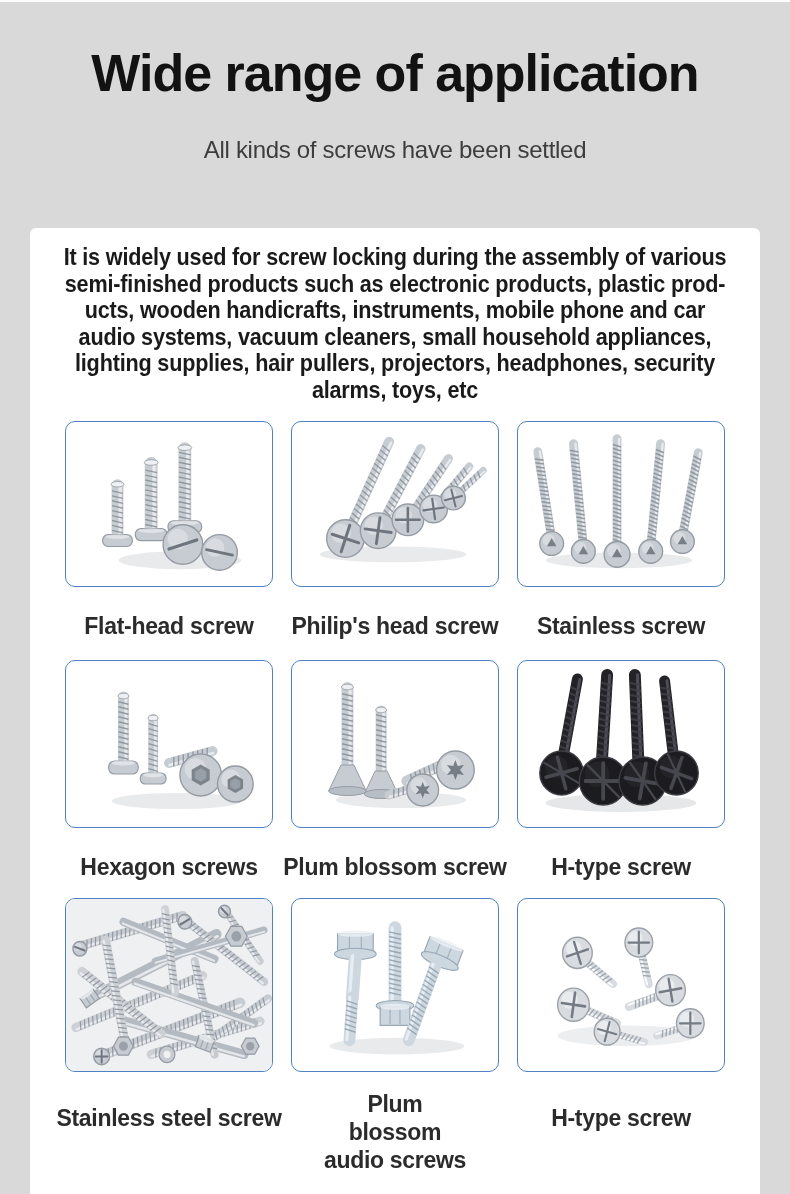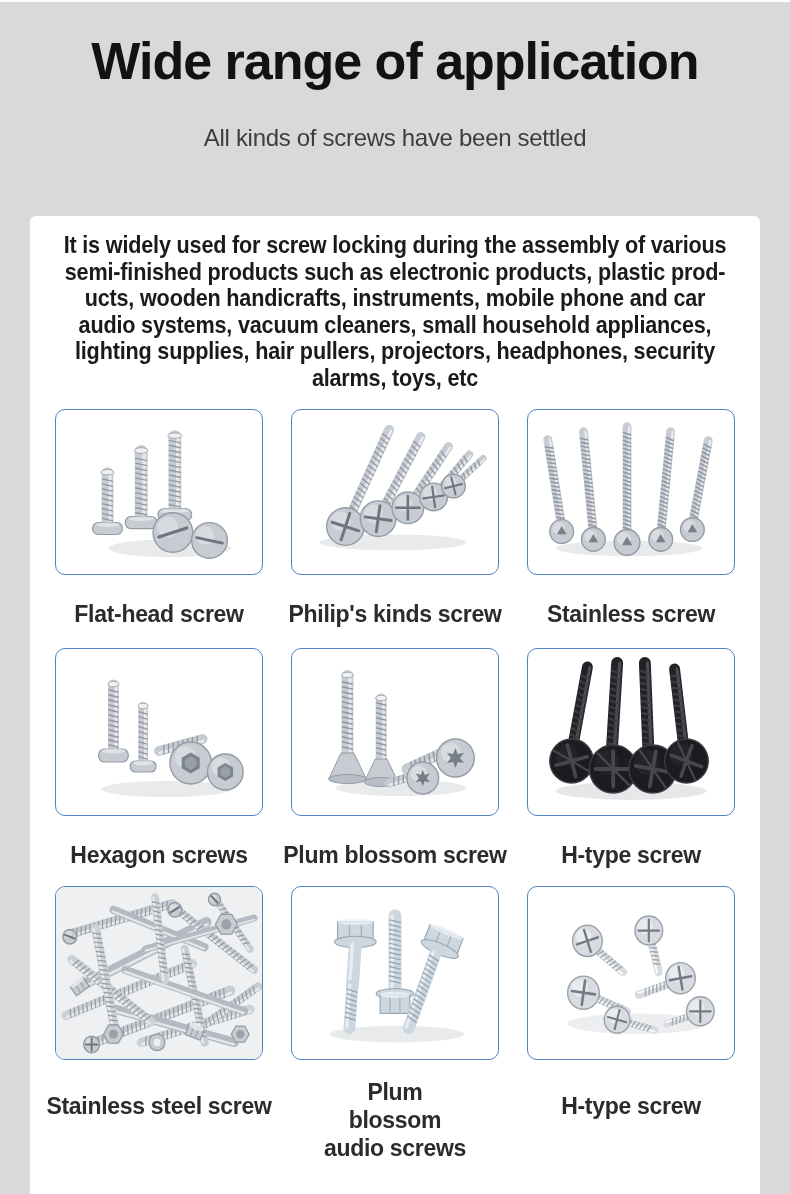--- a/index.html
+++ b/index.html
@@ -4,42 +4,42 @@
 <title>Wide range of application</title>
 <style>
   html,body{margin:0;padding:0;background:#9e9e9e;}
   .page{
     width:790px;height:1194px;position:relative;overflow:hidden;
     background:var(--bg,#d9d9d9);
     font-family:"Liberation Sans",sans-serif;
   }
   .top-line{position:absolute;top:0;left:0;width:790px;height:2px;background:#fdfdfd;}
   h1.title{
-    margin:0;padding-top:30px;text-align:center;
+    margin:0;padding-top:42px;text-align:center;
     font-size:52px;line-height:62px;font-weight:700;letter-spacing:-1px;
     color:var(--title,#121212);
   }
   .subtitle{
     margin-top:24px;text-align:center;
     font-size:24px;line-height:44px;font-weight:400;letter-spacing:-.3px;
     color:var(--subtitle,#3d3d3d);
   }
   .card{
     width:730px;height:1052px;box-sizing:border-box;
     margin:56px auto 0;background:var(--card,#ffffff);
     border-radius:6px;padding:16px 19px 17px;font-weight:bold;
   }
   .desc{
     width:770px;margin:0 0 0 -39px;
     transform:scaleX(.9);transform-origin:50% 0;
     font-size:24px;line-height:26.5px;letter-spacing:-.2px;
     color:var(--text,#1a1a1a);text-align:center;
   }
   .desc .line{white-space:nowrap;}
-  .row{display:flex;justify-content:center;gap:28px;}
+  .row{display:flex;justify-content:center;gap:18px;}
   .row.r1{margin-top:18px}
   .row.r2{margin-top:19px}
   .row.r3{margin-top:16px}
   .cell{width:208px;display:flex;flex-direction:column;align-items:center;}
   .tile{
     width:208px;height:166px;box-sizing:border-box;background:#fff;
     border:1.5px solid var(--tile-border,#4e82c2);border-radius:10px;overflow:hidden;
   }
   .r2 .tile{height:168px}
   .r3 .tile{height:174px}
@@ -243,21 +243,21 @@
                   <line x1="143" y1="77.6" x2="143" y2="98.4" stroke="#6e757e" stroke-width="2.2" stroke-linecap="round" opacity="1"></line>
                 </g>
                 <circle cx="163" cy="77" r="12" fill="#c7ccd2" stroke="#959ba3" stroke-width="1.4"></circle>
                 <circle cx="160" cy="73.6" r="6.2" fill="#eef0f3" opacity="0.45"></circle>
                 <g transform="rotate(-14 163 77)">
                   <line x1="154.1" y1="77" x2="171.9" y2="77" stroke="#6e757e" stroke-width="2" stroke-linecap="round" opacity="1"></line>
                   <line x1="163" y1="68.1" x2="163" y2="85.9" stroke="#6e757e" stroke-width="2" stroke-linecap="round" opacity="1"></line>
                 </g>
               </svg>
             </div>
-            <div class="caption">Philip's kinds screw</div>
+            <div class="caption">Philip's head screw</div>
           </div>
           <div class="cell">
             <div class="tile">
               <svg xmlns="http://www.w3.org/2000/svg" viewBox="0 0 208 166" preserveAspectRatio="none">
                 <ellipse cx="102" cy="140" rx="74" ry="8" fill="#e9eaec"></ellipse>
                 <line x1="34" y1="118" x2="20" y2="30" stroke="#c7ccd2" stroke-width="9" stroke-linecap="round" opacity="1"></line>
                 <line x1="36" y1="117.7" x2="22" y2="29.7" stroke="#eef0f3" stroke-width="2.3" stroke-linecap="round" opacity="0.85"></line>
                 <line x1="28.9" y1="112.4" x2="37.5" y2="113.7" stroke="#8b929b" stroke-width="1.6" stroke-linecap="butt" opacity="0.9"></line>
                 <line x1="28.3" y1="108.5" x2="36.9" y2="109.7" stroke="#8b929b" stroke-width="1.6" stroke-linecap="butt" opacity="0.9"></line>
                 <line x1="27.7" y1="104.5" x2="36.3" y2="105.8" stroke="#8b929b" stroke-width="1.6" stroke-linecap="butt" opacity="0.9"></line>

